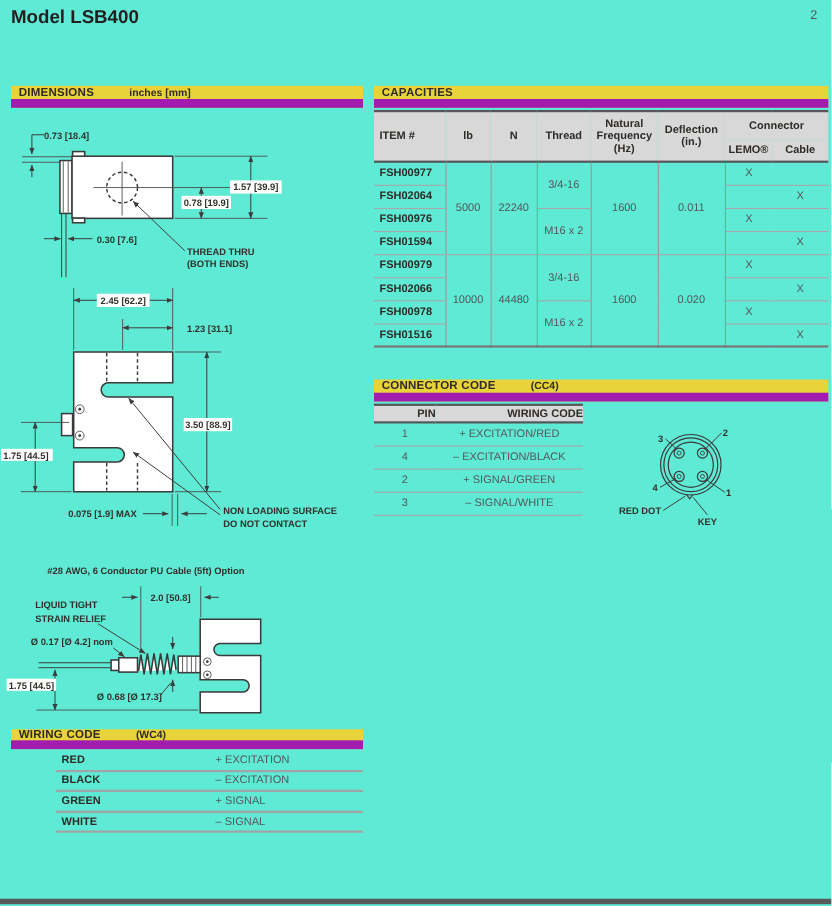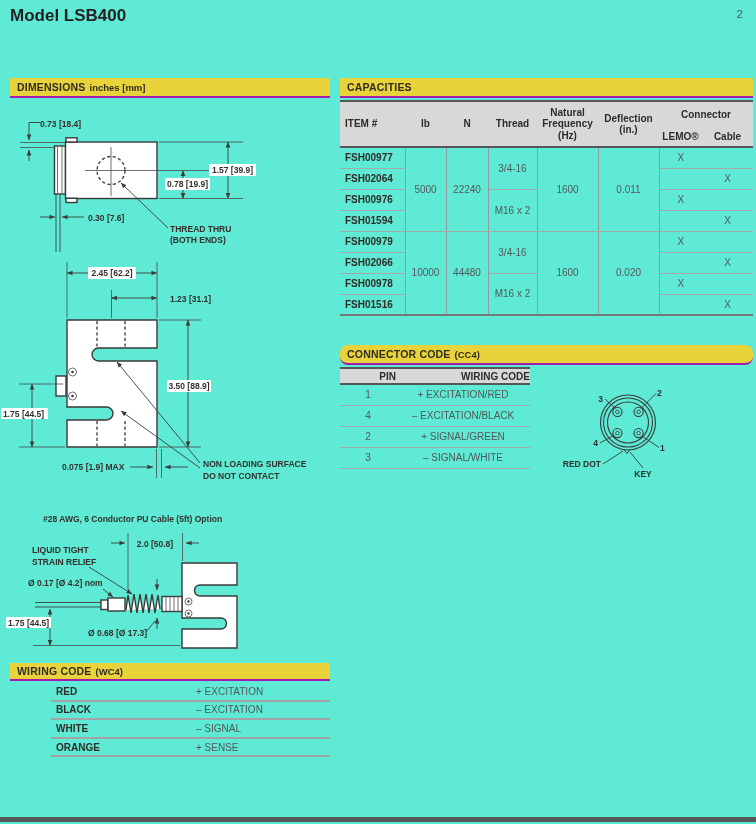--- a/index.html
+++ b/index.html
@@ -5,22 +5,22 @@
   * { margin:0; padding:0; box-sizing:border-box; }
   html,body { background:#ffffff; }
   #screen {
     position:relative; width:756px; height:824px; background:#5eead4;
     font-family:"Liberation Sans", sans-serif; color:#2f2b26; overflow:hidden;
   }
   .page-title { position:absolute; left:10px; top:6px; font-size:17px; font-weight:bold; color:#231f20; }
   .page-num   { position:absolute; right:13px; top:8px; font-size:11.5px; color:#55565a; }
 
   .band {
-    position:absolute; height:20px; background:#e8d33a; border-bottom:2px solid #a21caf;
-    display:flex; align-items:center; padding:0 7px; font-size:10.5px; color:#2f2b26;
+    position:absolute; height:20px; background:#e8d33a; border-bottom:8px solid #a21caf;
+    display:flex; align-items:center; padding:0 7px; font-size:10.5px; color:#2f2b26;gap:28px;
   }
   .band .bold { font-weight:bold; letter-spacing:.2px; }
   .band .suffix { font-weight:bold; font-size:9.5px; margin-left:4px; }
 
   
   .cap-table {
     position:absolute; left:340px; top:100px; width:413px;
     border-collapse:collapse; table-layout:fixed; font-size:10px; color:#55565a;
     border-top:2px solid #55565a; border-bottom:2px solid #77787a;
   }
@@ -156,21 +156,21 @@
         <td class="hb"></td>
       </tr>
       <tr>
         <td class="item vr hb">FSH01516</td>
         <td class="hb"></td>
         <td class="hb">X</td>
       </tr>
     </tbody>
   </table>
 
-  <div class="band" style="left:340px; top:345px; width:413px;border-radius:8px;">
+  <div class="band" style="left:340px; top:345px; width:413px;">
     <span class="bold">CONNECTOR CODE</span>
     <span class="suffix">(CC4)</span>
   </div>
 
   <table class="cc-table">
     <colgroup>
         <col style="width:56px">
         <col style="width:134px">
       </colgroup>
     <thead>
@@ -375,24 +375,24 @@
   <div class="wc-rows">
     <div class="wc-row">
       <div class="wc-color">RED</div>
       <div class="wc-func">+ EXCITATION</div>
     </div>
     <div class="wc-row">
       <div class="wc-color">BLACK</div>
       <div class="wc-func">– EXCITATION</div>
     </div>
     <div class="wc-row">
+      <div class="wc-color">GREEN</div>
+      <div class="wc-func">+ SIGNAL</div>
+    </div>
+    <div class="wc-row">
       <div class="wc-color">WHITE</div>
       <div class="wc-func">– SIGNAL</div>
     </div>
-    <div class="wc-row">
-      <div class="wc-color">ORANGE</div>
-      <div class="wc-func">+ SENSE</div>
-    </div>
   </div>
 
   <div class="bottom-bar"></div>
 
 </div>
 
 </body></html>

